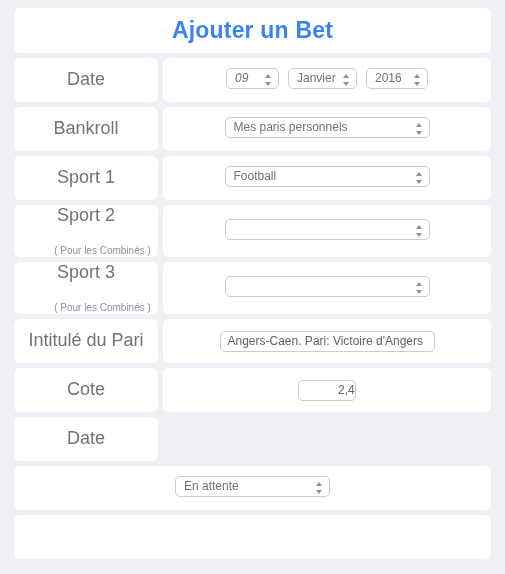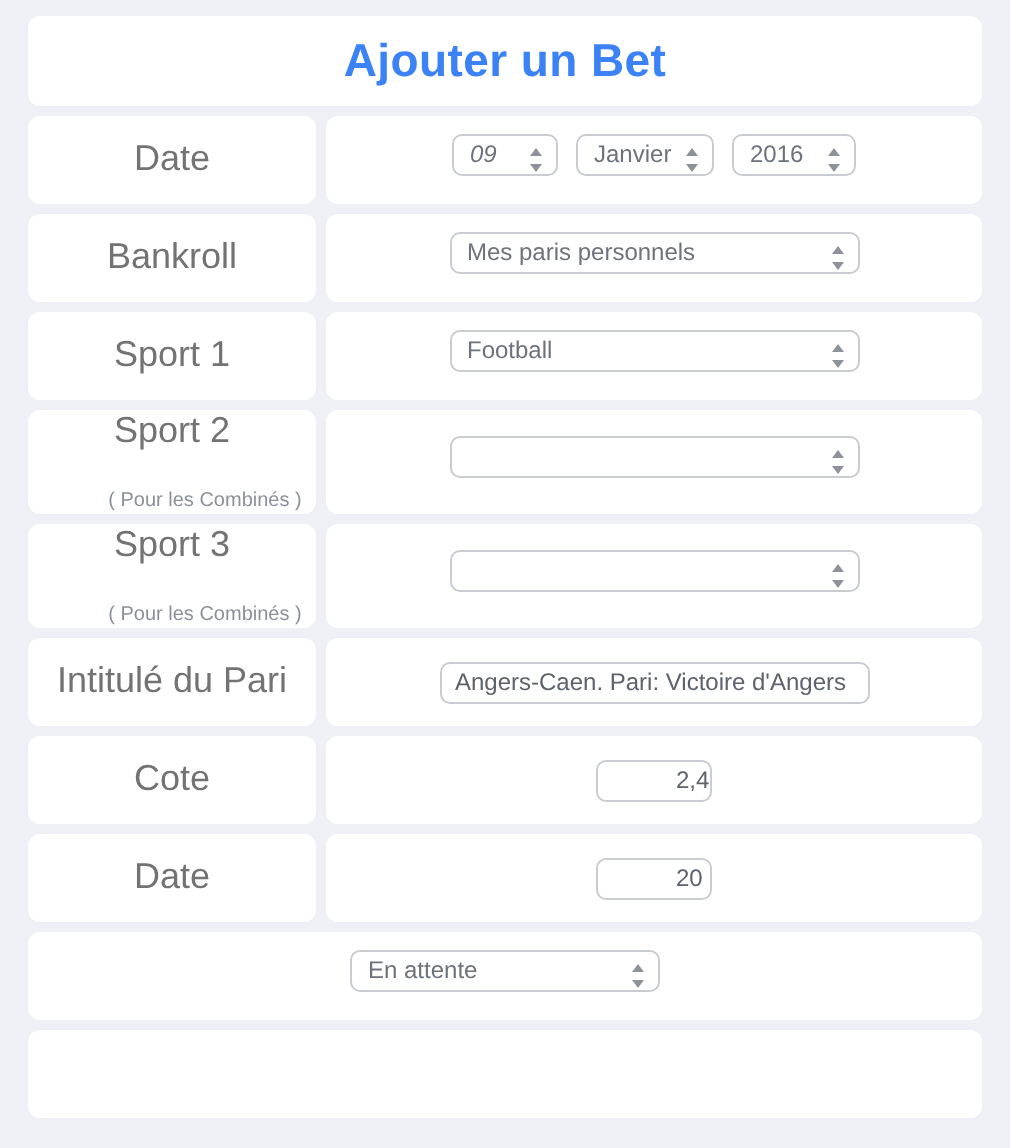--- a/index.html
+++ b/index.html
@@ -273,23 +273,20 @@
     </div>
     <div class="field-cell">
       <span class="txt txt-small">2,42</span>
     </div>
   </div>
 
   <div class="row">
     <div class="label-cell">
       <span class="label-main">Date</span>
     </div>
-    <div class="field-cell">
-      <span class="txt txt-small">20</span>
-    </div>
   </div>
 
   <div class="row">
     <div class="field-cell">
       <span class="sel-wrap">
         <span class="sel sel-etat">En attente</span>
         <span class="sel-arrows"></span>
       </span>
     </div>
   </div>

